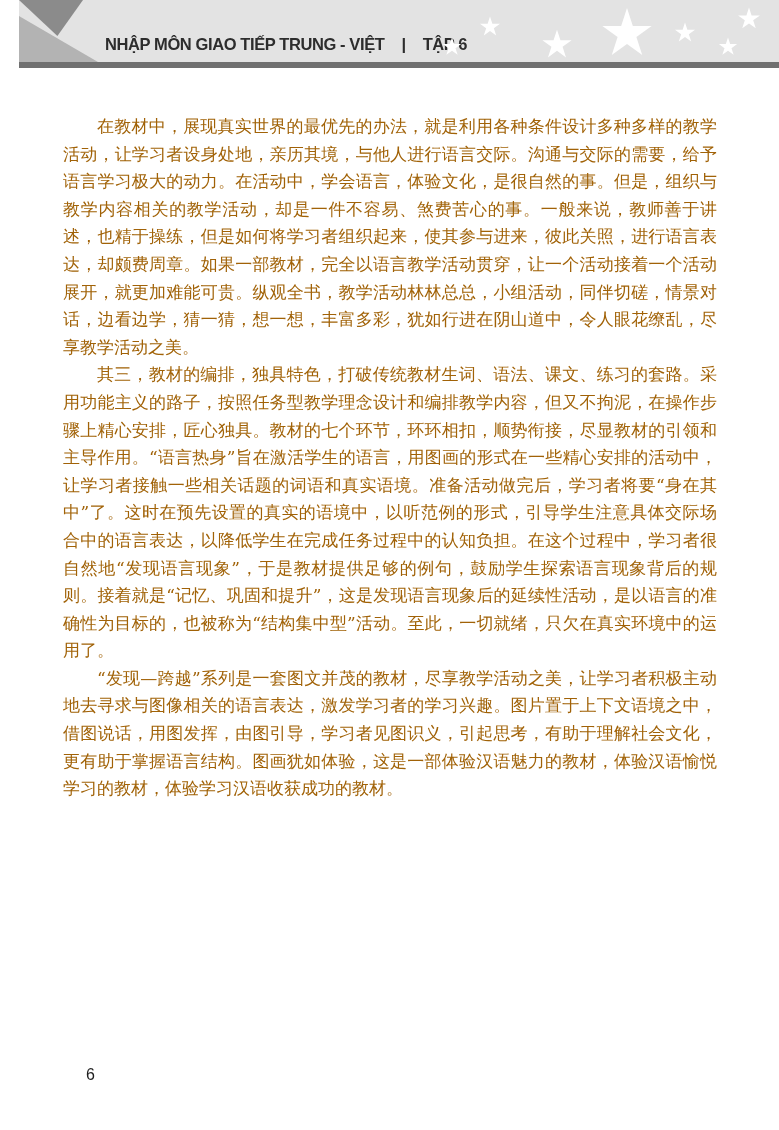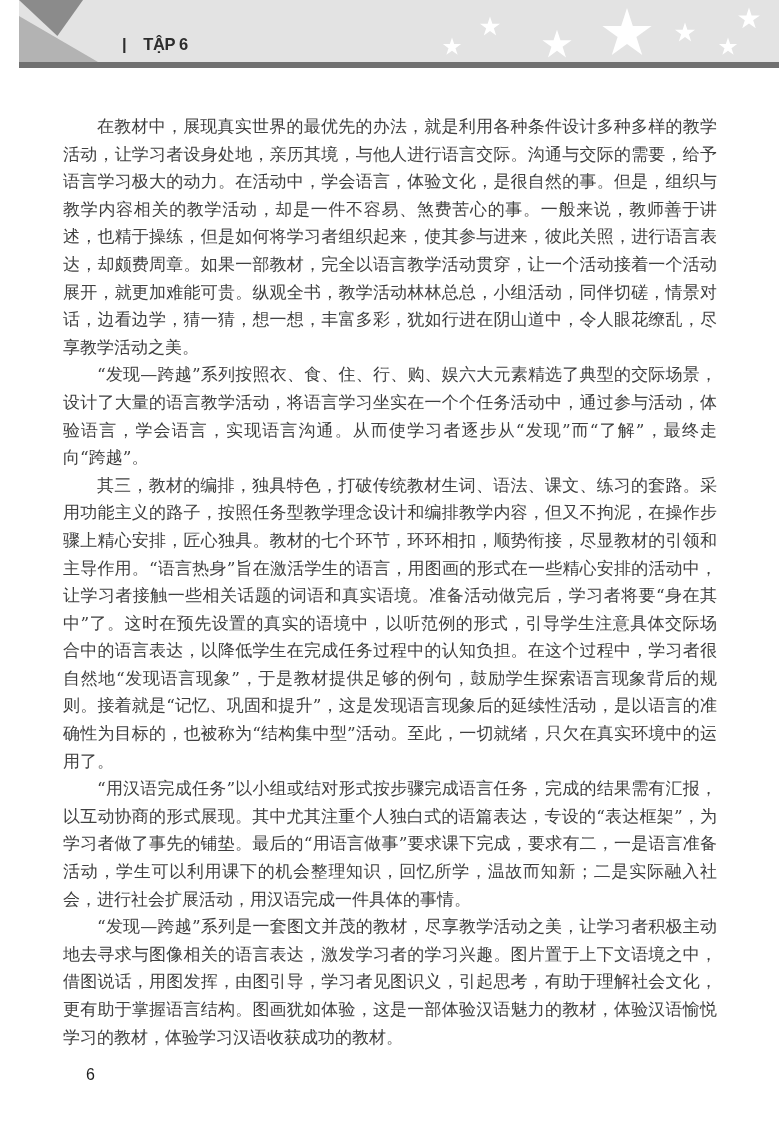--- a/index.html
+++ b/index.html
@@ -40,21 +40,21 @@
   .star {
     position: absolute; display: block;
   }
   .star svg { display: block; width: 100%; height: 100%; }
 
   
   .content {
     position: absolute; left: 63px; top: 113px; width: 654px;
     font-size: 17px; line-height: 27.6px;
     text-align: justify; text-justify: inter-ideograph;
-    color: #404040;
+    color: #a16207;
   }
   .content p { margin: 0; padding: 0; text-indent: 2em; }
 
   
   .page-number {
     position: absolute; left: 86px; top: 1066px;
     font-family: "Liberation Sans", sans-serif;
     font-size: 16px; color: #1f1f1f;
   }
 </style>
@@ -71,20 +71,21 @@
 
 <div class="page">
 
   <div class="header">
     <div class="header-band" style="background:#e3e3e3;"></div>
     <div class="header-strip" style="background:#707070;"></div>
     <div class="tri-dark" style="background:#8b8b8b;"></div>
     <div class="tri-light" style="background:#b3b3b3;"></div>
 
     <div class="header-title" style="color:#2d2d2d;">
+      <span>NHẬP MÔN GIAO TIẾP TRUNG - VIỆT</span>
       <span class="sep">|</span>
       <span>TẬP 6</span>
     </div>
 
     <span class="star" style="left:442px; top:37px; width:20px; height:20px;">
         <svg viewBox="0 0 100 100">
           <use href="#star-shape"></use>
         </svg>
       </span>
     <span class="star" style="left:479px; top:16px; width:22px; height:22px;">
@@ -114,21 +115,19 @@
       </span>
     <span class="star" style="left:737px; top:7px; width:24px; height:24px;">
         <svg viewBox="0 0 100 100">
           <use href="#star-shape"></use>
         </svg>
       </span>
   </div>
 
   <div class="content">
     <p>在教材中，展现真实世界的最优先的办法，就是利用各种条件设计多种多样的教学活动，让学习者设身处地，亲历其境，与他人进行语言交际。沟通与交际的需要，给予语言学习极大的动力。在活动中，学会语言，体验文化，是很自然的事。但是，组织与教学内容相关的教学活动，却是一件不容易、煞费苦心的事。一般来说，教师善于讲述，也精于操练，但是如何将学习者组织起来，使其参与进来，彼此关照，进行语言表达，却颇费周章。如果一部教材，完全以语言教学活动贯穿，让一个活动接着一个活动展开，就更加难能可贵。纵观全书，教学活动林林总总，小组活动，同伴切磋，情景对话，边看边学，猜一猜，想一想，丰富多彩，犹如行进在阴山道中，令人眼花缭乱，尽享教学活动之美。</p>
-    <p>“发现—跨越”系列按照衣、食、住、行、购、娱六大元素精选了典型的交际场景，设计了大量的语言教学活动，将语言学习坐实在一个个任务活动中，通过参与活动，体验语言，学会语言，实现语言沟通。从而使学习者逐步从“发现”而“了解”，最终走向“跨越”。</p>
     <p>其三，教材的编排，独具特色，打破传统教材生词、语法、课文、练习的套路。采用功能主义的路子，按照任务型教学理念设计和编排教学内容，但又不拘泥，在操作步骤上精心安排，匠心独具。教材的七个环节，环环相扣，顺势衔接，尽显教材的引领和主导作用。“语言热身”旨在激活学生的语言，用图画的形式在一些精心安排的活动中，让学习者接触一些相关话题的词语和真实语境。准备活动做完后，学习者将要“身在其中”了。这时在预先设置的真实的语境中，以听范例的形式，引导学生注意具体交际场合中的语言表达，以降低学生在完成任务过程中的认知负担。在这个过程中，学习者很自然地“发现语言现象”，于是教材提供足够的例句，鼓励学生探索语言现象背后的规则。接着就是“记忆、巩固和提升”，这是发现语言现象后的延续性活动，是以语言的准确性为目标的，也被称为“结构集中型”活动。至此，一切就绪，只欠在真实环境中的运用了。</p>
-    <p>“用汉语完成任务”以小组或结对形式按步骤完成语言任务，完成的结果需有汇报，以互动协商的形式展现。其中尤其注重个人独白式的语篇表达，专设的“表达框架”，为学习者做了事先的铺垫。最后的“用语言做事”要求课下完成，要求有二，一是语言准备活动，学生可以利用课下的机会整理知识，回忆所学，温故而知新；二是实际融入社会，进行社会扩展活动，用汉语完成一件具体的事情。</p>
     <p>“发现—跨越”系列是一套图文并茂的教材，尽享教学活动之美，让学习者积极主动地去寻求与图像相关的语言表达，激发学习者的学习兴趣。图片置于上下文语境之中，借图说话，用图发挥，由图引导，学习者见图识义，引起思考，有助于理解社会文化，更有助于掌握语言结构。图画犹如体验，这是一部体验汉语魅力的教材，体验汉语愉悦学习的教材，体验学习汉语收获成功的教材。</p>
   </div>
 
   <div class="page-number">6</div>
 
 </div>
 
 </body></html>

